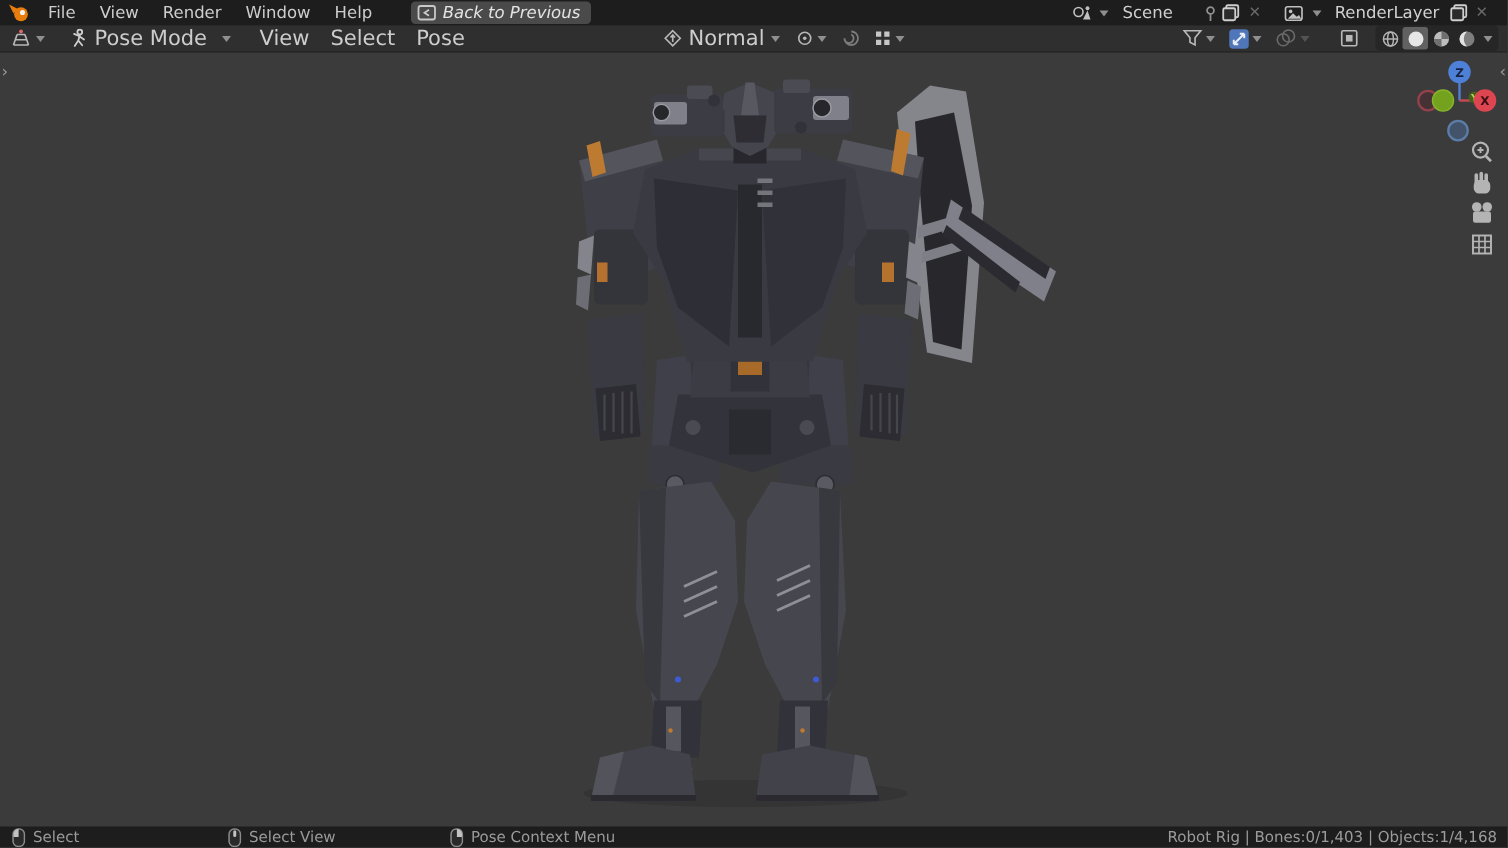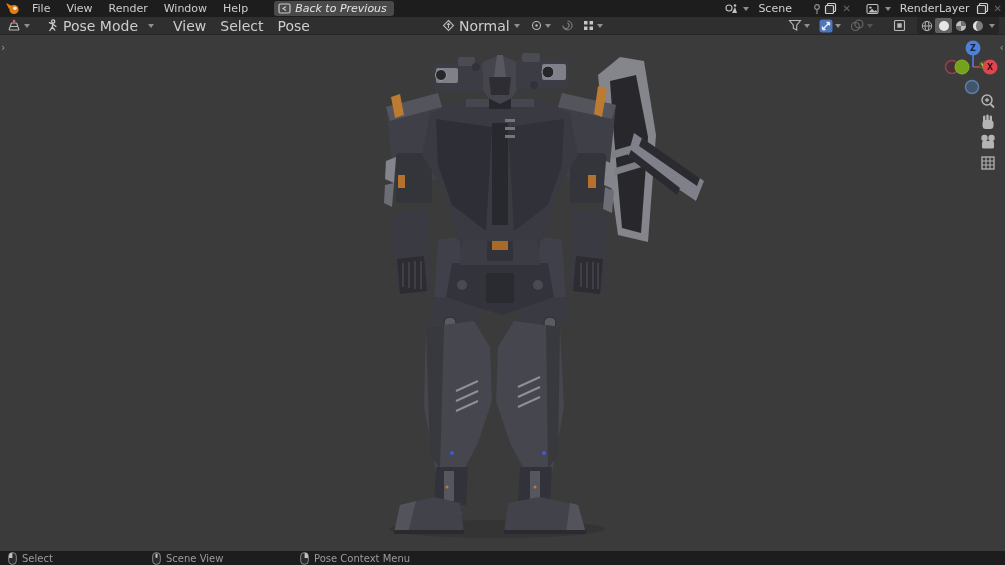--- a/index.html
+++ b/index.html
@@ -8,21 +8,21 @@
   #app { position:relative; width:1005px; height:416px; }
 
   
   .topbar { position:absolute; top:0; left:0; width:1005px; height:17px;
             background:#1d1d1d; display:flex; align-items:center; color:#cdcdcd;
             font-size:11px; z-index:30; }
   .topbar .menu { padding:1px 8px; cursor:default; }
   .logo { margin:0 4px 0 5px; display:flex; align-items:center; }
   .back-btn { margin-left:18px; background:#4a4a4a; border-radius:3px; height:15px;
               display:flex; align-items:center; padding:0 7px 0 4px; color:#e4e4e4; gap:4px;font-style:italic; }
-  .topbar-right { margin-left:auto; display:flex; align-items:center; gap:2px; padding-right:0; }
+  .topbar-right { margin-left:auto; display:flex; align-items:center; gap:2px; padding-right:10px; }
   .idblock { display:flex; align-items:center; gap:3px; }
   .idblock .label { color:#d0d0d0; padding:0 4px; min-width:56px; }
   .chev { width:0; height:0; border-left:3px solid transparent; border-right:3px solid transparent;
           border-top:4px solid #8f8f8f; margin:0 2px; }
   .dim { opacity:.38; }
   .xglyph { color:#6a6a6a; font-size:10px; padding:0 3px; }
 
   
   .vheader { position:absolute; top:17px; left:0; width:1005px; height:18px;
              background:#2f2f2f; border-bottom:1px solid #262626; display:flex;
@@ -395,24 +395,25 @@
         <rect x="0.7" y="0.7" width="7.6" height="11.6" rx="3.4" fill="#2a2a2a" stroke="#8a8a8a"></rect>
         <path d="M1,4 a3.4,3.4 0 0 1 3.4,-3.3 V6 H1 Z" fill="#c2c2c2"></path>
       </svg>
       <span>Select</span>
     </span>
     <span class="hint h1">
       <svg width="9" height="13" viewBox="0 0 9 13">
         <rect x="0.7" y="0.7" width="7.6" height="11.6" rx="3.4" fill="#2a2a2a" stroke="#8a8a8a"></rect>
         <rect x="3.5" y="1.5" width="2" height="4.5" rx="1" fill="#c2c2c2"></rect>
       </svg>
-      <span>Scene View</span>
+      <span>Select View</span>
     </span>
     <span class="hint h2">
       <svg width="9" height="13" viewBox="0 0 9 13">
         <rect x="0.7" y="0.7" width="7.6" height="11.6" rx="3.4" fill="#2a2a2a" stroke="#8a8a8a"></rect>
         <path d="M8,4 a3.4,3.4 0 0 0 -3.4,-3.3 V6 H8 Z" fill="#c2c2c2"></path>
       </svg>
       <span>Pose Context Menu</span>
     </span>
+    <span class="stats">Robot Rig | Bones:0/1,403 | Objects:1/4,168</span>
   </div>
 
 </div>
 
 </body></html>

